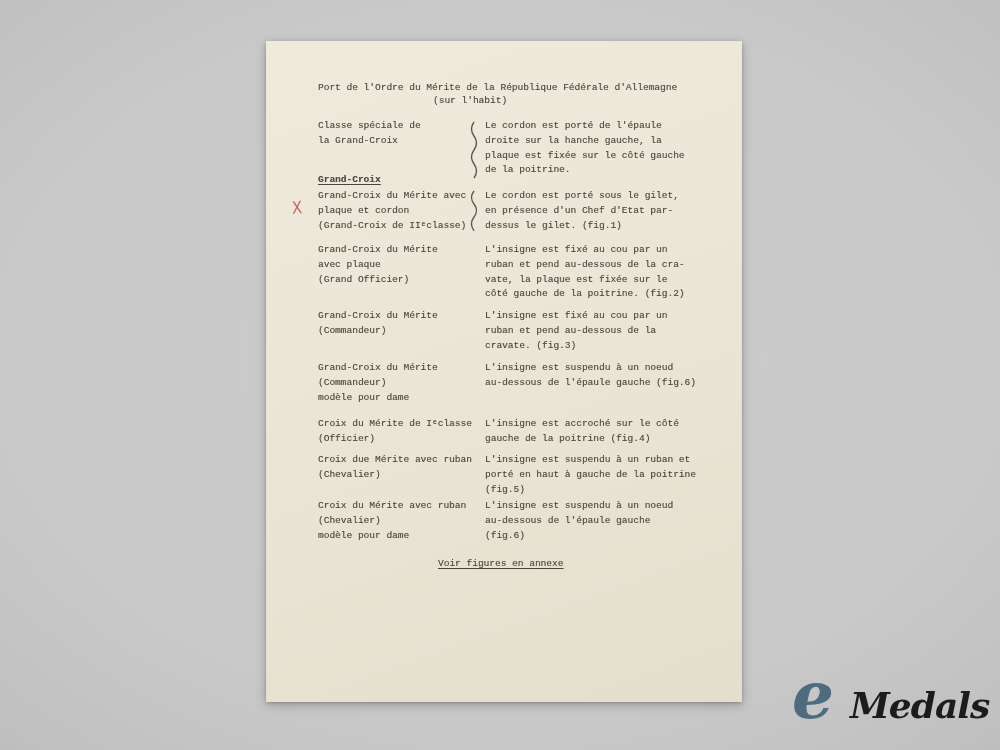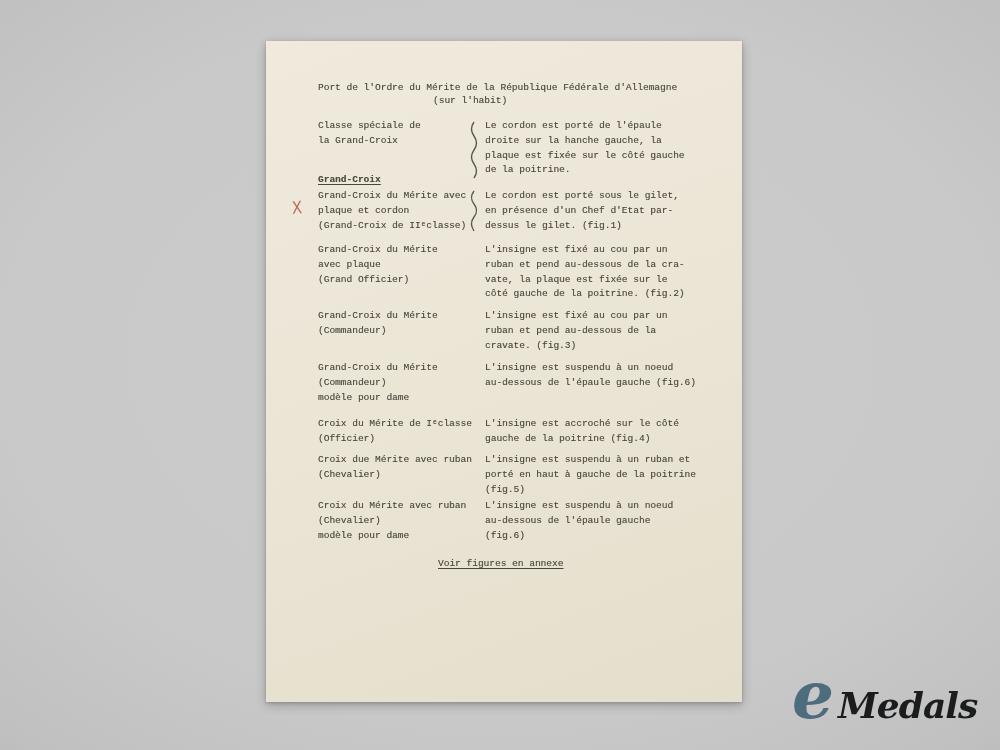--- a/index.html
+++ b/index.html
@@ -35,21 +35,21 @@
     color:#b4564c;font-family:"DejaVu Sans",sans-serif;font-size:15px;line-height:15px;
     transform:scaleY(1.15) rotate(-4deg);opacity:.85;font-weight:400;
   }
   .logo{position:absolute;left:792px;top:672px;display:flex;align-items:baseline;}
   .logo-e{
     font-family:"DejaVu Serif","Liberation Serif",serif;font-style:italic;font-weight:700;
     font-size:66px;line-height:46px;color:#4d6c7d;
   }
   .logo-m{
     font-family:"DejaVu Serif","Liberation Serif",serif;font-style:italic;font-weight:700;
-    font-size:36px;color:#1a1c1e;letter-spacing:-1px;margin-left:4px;
+    font-size:36px;color:#1a1c1e;letter-spacing:-1px;margin-left:16px;
   }
 </style>
 </head>
 <body>
 
 <div class="scene">
 
   <div class="paper">
 
     <div class="tw" style="left:52px;top:40px">Port de l'Ordre du Mérite de la République Fédérale d'Allemagne</div>

